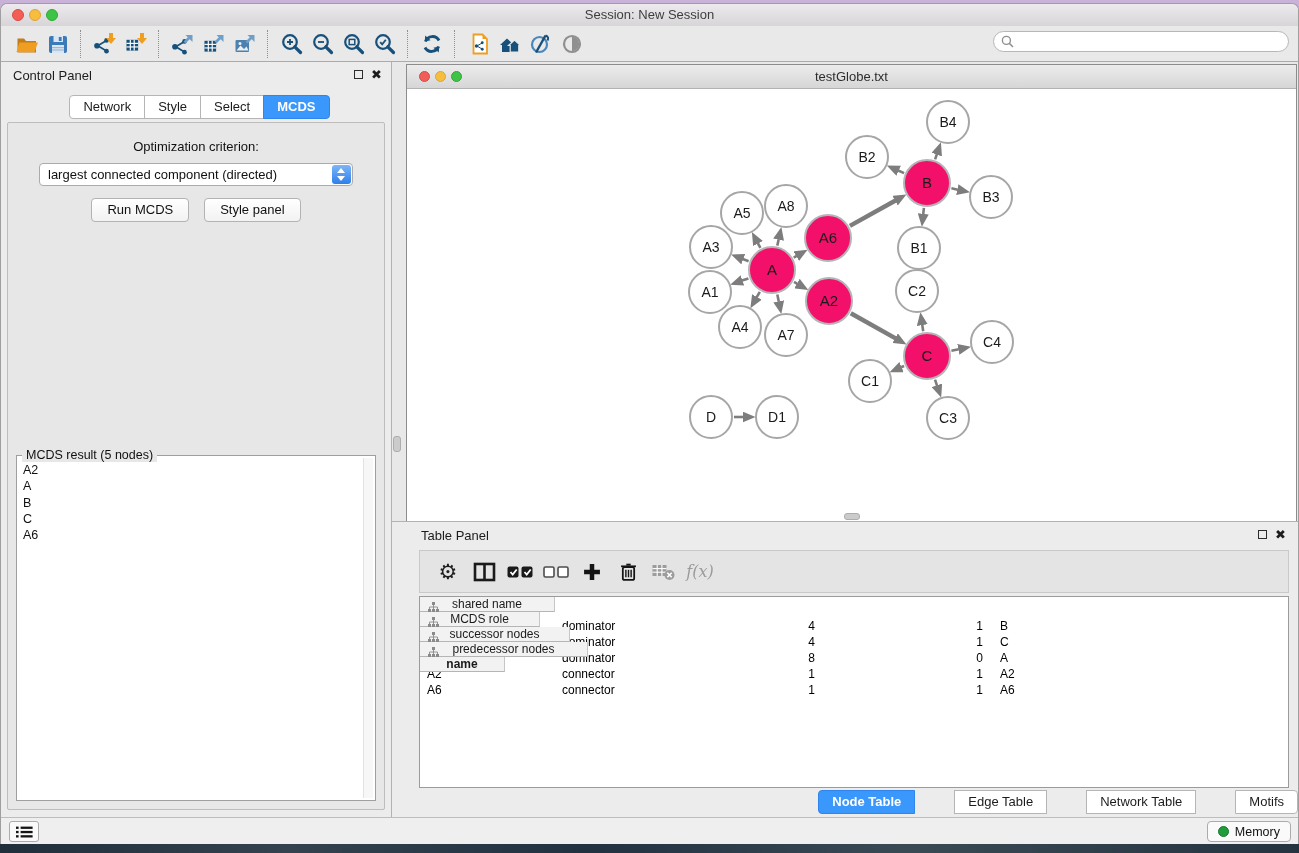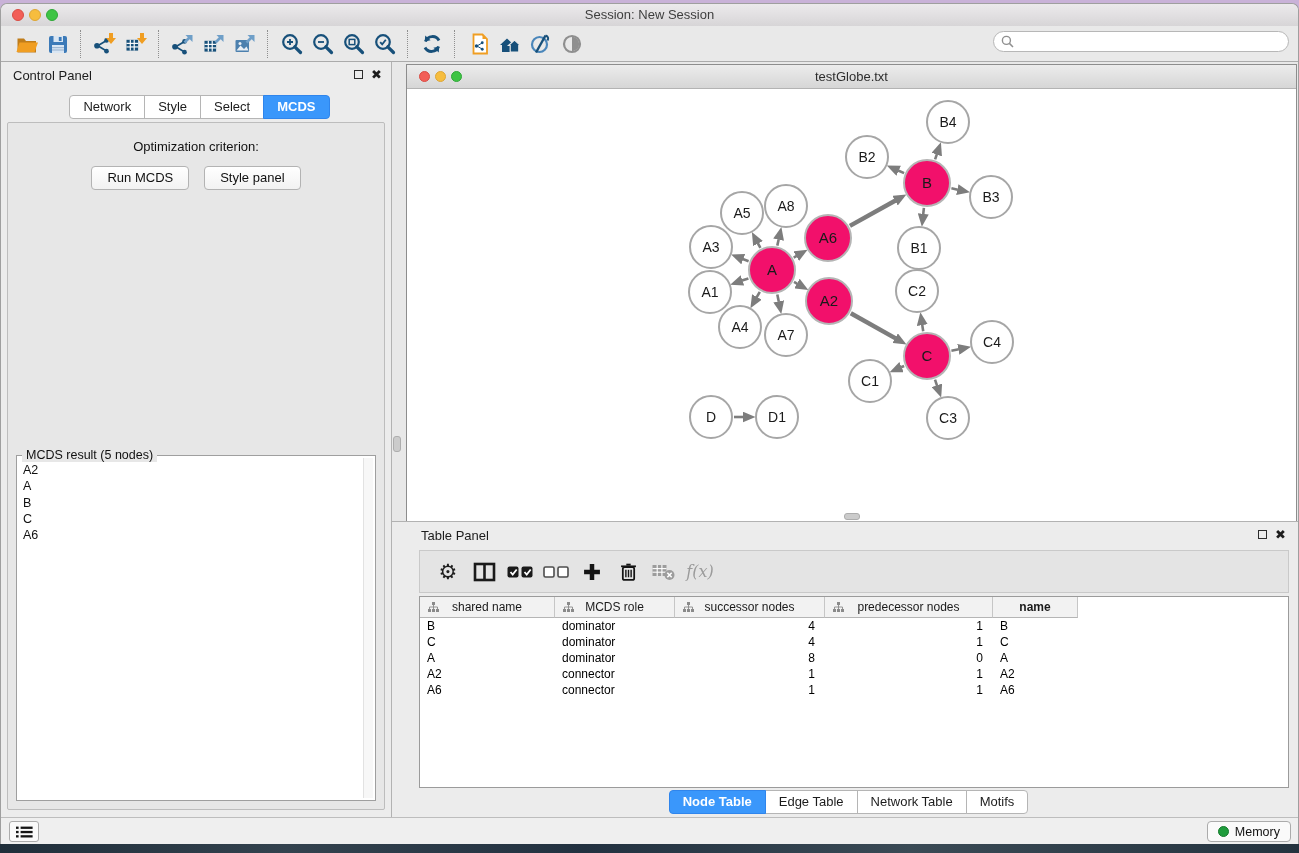--- a/index.html
+++ b/index.html
@@ -81,28 +81,28 @@
   .tpanel{position:absolute;left:391px;right:0;top:459px;bottom:0;background:#ececec;
     border-top:1px solid #b2b2b2;box-sizing:border-box;}
   .tpanel .ttl{left:29px;}
   .ttoolbar{position:absolute;left:27px;right:9px;top:28px;height:43px;background:#e4e4e4;
     border:1px solid #c9c9c9;display:flex;align-items:center;padding-left:10px;box-sizing:border-box;}
   .tt-icon{width:36px;height:30px;display:flex;align-items:center;justify-content:center;flex:0 0 auto;}
   .gear-glyph{font-size:21px;color:#1f1f1f;line-height:21px;}
   .fx-label{font-family:"DejaVu Serif",serif;font-style:italic;font-size:16px;color:#9b9b9b;}
   .tablewrap{position:absolute;left:27px;right:9px;top:74px;height:190px;background:#fff;
     border:1px solid #9b9b9b;overflow:hidden;}
-  .thead-row{display:flex;height:21px;}
+  .thead-row{display:flex;height:21px;flex-direction:column;}
   .th-cell{position:relative;box-sizing:border-box;background:#f2f2f2;border-right:1px solid #c6c6c6;
     border-bottom:1px solid #b5b5b5;font-size:12px;color:#1a1a1a;display:flex;align-items:center;justify-content:center;}
   .th-cell .hicon{position:absolute;left:8px;top:5px;}
   .t-row{display:flex;height:16px;font-size:12px;color:#000;}
   .t-cell{box-sizing:border-box;padding:1px 0 0 7px;overflow:hidden;white-space:nowrap;}
   .t-cell.num{text-align:right;padding:1px 10px 0 0;}
-  .btabs{position:absolute;left:0;right:0;top:268px;display:flex;justify-content:center;}
+  .btabs{position:absolute;left:0;right:0;top:268px;display:flex;justify-content:flex-end;gap:40px;}
   
   .statusbar{position:absolute;left:0;right:0;bottom:0;height:27px;background:#efefef;
     border-top:1px solid #bdbdbd;}
   .list-btn{position:absolute;left:8px;top:3px;width:30px;height:21px;background:#fafafa;
     border:1px solid #ababab;border-radius:3px;display:flex;align-items:center;justify-content:center;box-sizing:border-box;}
   .mem-btn{position:absolute;right:7px;top:3px;height:21px;background:#fafafa;border:1px solid #ababab;
     border-radius:4px;display:flex;align-items:center;gap:6px;padding:0 10px;font-size:12.5px;color:#111;box-sizing:border-box;}
   .mem-dot{width:11px;height:11px;border-radius:50%;background:#1f9c3c;border:1px solid #157a2c;box-sizing:border-box;}
 </style>
 </head>
@@ -289,20 +289,27 @@
           <span class="close-ic" style="right:9px">✖</span>
         </div>
         <div class="tabs" id="cp-tabs">
             <div class="tab">Network</div>
             <div class="tab">Style</div>
             <div class="tab">Select</div>
             <div class="tab sel">MCDS</div>
           </div>
         <div class="cp-body">
           <div class="opt-label">Optimization criterion:</div>
+          <div class="selectbox">
+            <span class="val">largest connected component (directed)</span>
+            <span class="stepper">
+                <span class="up"></span>
+                <span class="dn"></span>
+              </span>
+          </div>
           <div class="btn-row">
             <button class="btn">Run MCDS</button>
             <button class="btn">Style panel</button>
           </div>
           <div class="resultbox">
             <span class="result-label">MCDS result (5 nodes)</span>
             <div class="result-list" id="result-list">
                 <div>A2</div>
                 <div>A</div>
                 <div>B</div>

